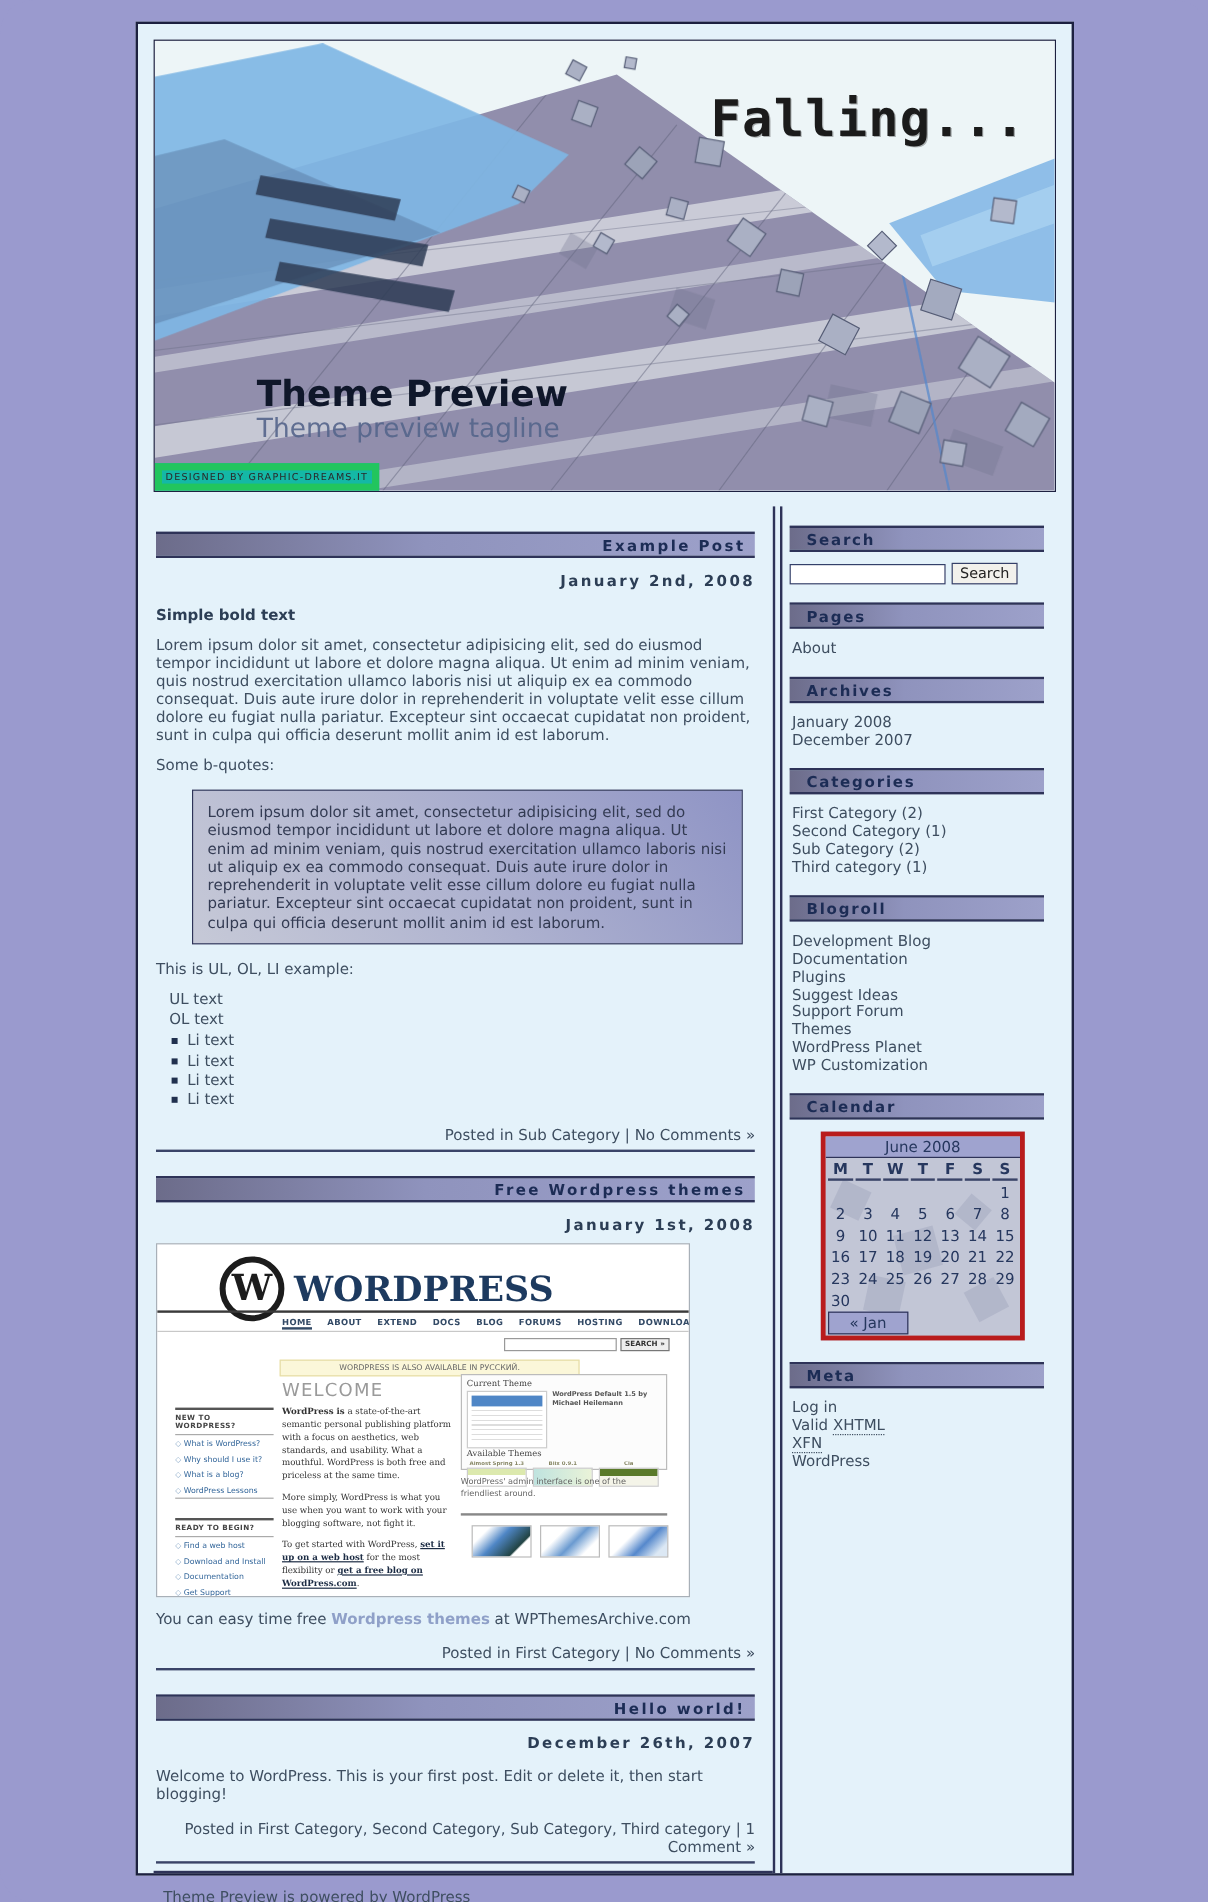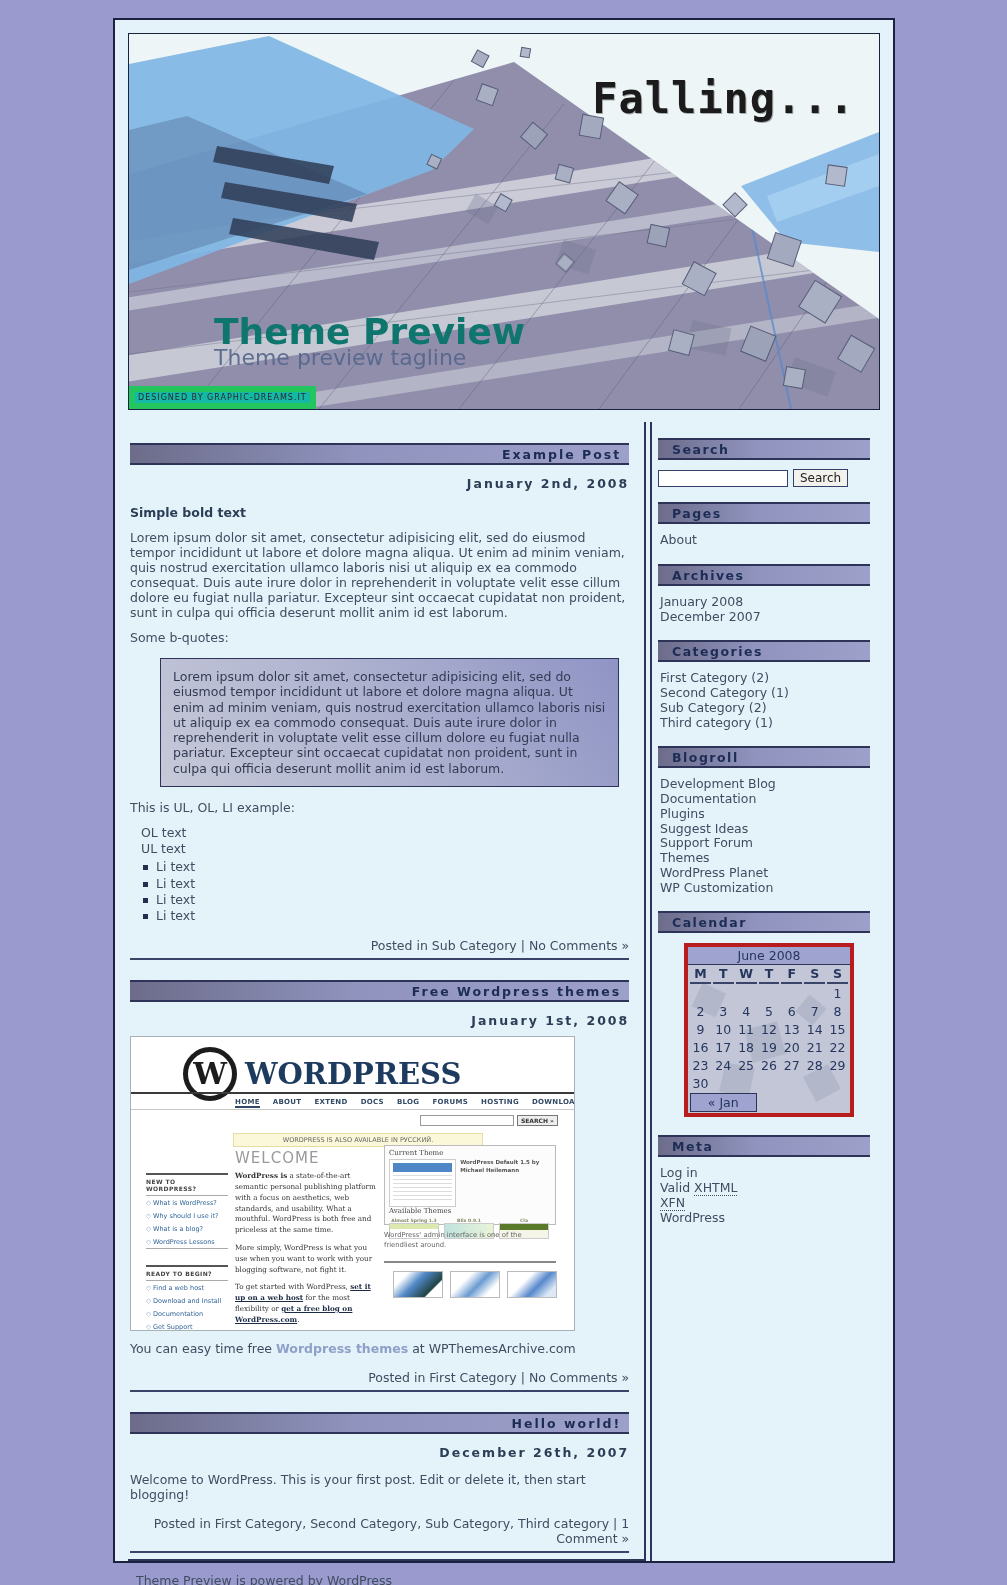--- a/index.html
+++ b/index.html
@@ -7,21 +7,21 @@
   .page{position:relative;width:1007px;height:1585px;background:#9a9ace;overflow:hidden;border-radius:28px;}
   .container{position:absolute;left:113px;top:18px;width:782px;height:1545px;box-sizing:border-box;
              background:#e4f2fa;border:2px solid #1d2140;padding:13px 13px 0 13px;}
 
   
   .header{position:relative;width:750px;height:375px;box-sizing:content-box;border:1px solid #1d2140;
           overflow:hidden;background:#edf5f7;}
   .header svg{position:absolute;left:0;top:0;}
   .falling-title{position:absolute;top:40px;right:24px;font-family:"DejaVu Sans Mono","Liberation Mono",monospace;
                  font-weight:bold;font-size:42px;letter-spacing:1px;color:#1b1b1b;text-shadow:1px 1px 0 rgba(40,40,40,.35);}
-  .blog-title{position:absolute;left:85px;top:277px;font-size:36px;font-weight:bold;color:#0f766e;}
+  .blog-title{position:absolute;left:85px;top:277px;font-size:30px;font-weight:bold;color:#0f172a;}
   .blog-tagline{position:absolute;left:85px;top:311px;font-size:22px;color:#55658b;opacity:.9;}
   .credit{position:absolute;left:0;bottom:0;font-size:8px;letter-spacing:1px;color:#2a2a2a;
           background:#14b8a6;border:6px solid #22c55e;padding:1px 3px;text-transform:uppercase;}
 
   
   .content{display:flex;margin-top:12px;height:1139px;}
   .main-col{width:547px;box-sizing:border-box;padding:21px 15px 0 2px;border-bottom:2px solid #2e3358;
             display:flex;flex-direction:column;font-size:12.5px;color:#3e4e60;}
   .divider{width:8px;box-sizing:border-box;border-left:2px solid #2e3358;border-right:2px solid #2e3358;}
   .sidebar{flex:1;box-sizing:border-box;padding:16px 10px 0 6px;font-size:12.5px;color:#3e4e60;}
@@ -213,22 +213,22 @@
 
     <div class="post">
       <div class="bar">Example Post</div>
       <div class="post-date">January 2nd, 2008</div>
       <div class="post-body">
         <div class="sub-head">Simple bold text</div>
         <p>Lorem ipsum dolor sit amet, consectetur adipisicing elit, sed do eiusmod tempor incididunt ut labore et dolore magna aliqua. Ut enim ad minim veniam, quis nostrud exercitation ullamco laboris nisi ut aliquip ex ea commodo consequat. Duis aute irure dolor in reprehenderit in voluptate velit esse cillum dolore eu fugiat nulla pariatur. Excepteur sint occaecat cupidatat non proident, sunt in culpa qui officia deserunt mollit anim id est laborum.</p>
         <p>Some b-quotes:</p>
         <blockquote>Lorem ipsum dolor sit amet, consectetur adipisicing elit, sed do eiusmod tempor incididunt ut labore et dolore magna aliqua. Ut enim ad minim veniam, quis nostrud exercitation ullamco laboris nisi ut aliquip ex ea commodo consequat. Duis aute irure dolor in reprehenderit in voluptate velit esse cillum dolore eu fugiat nulla pariatur. Excepteur sint occaecat cupidatat non proident, sunt in culpa qui officia deserunt mollit anim id est laborum.</blockquote>
         <p>This is UL, OL, LI example:</p>
+        <div class="plain-li">UL text</div>
         <div class="plain-li">OL text</div>
-        <div class="plain-li">UL text</div>
         <ul class="sq">
           <li>Li text</li>
           <li>Li text</li>
           <li>Li text</li>
           <li>Li text</li>
         </ul>
       </div>
       <div class="post-meta">
         <span>Posted in Sub Category</span><span> | </span><span>No Comments »</span>
       </div>

